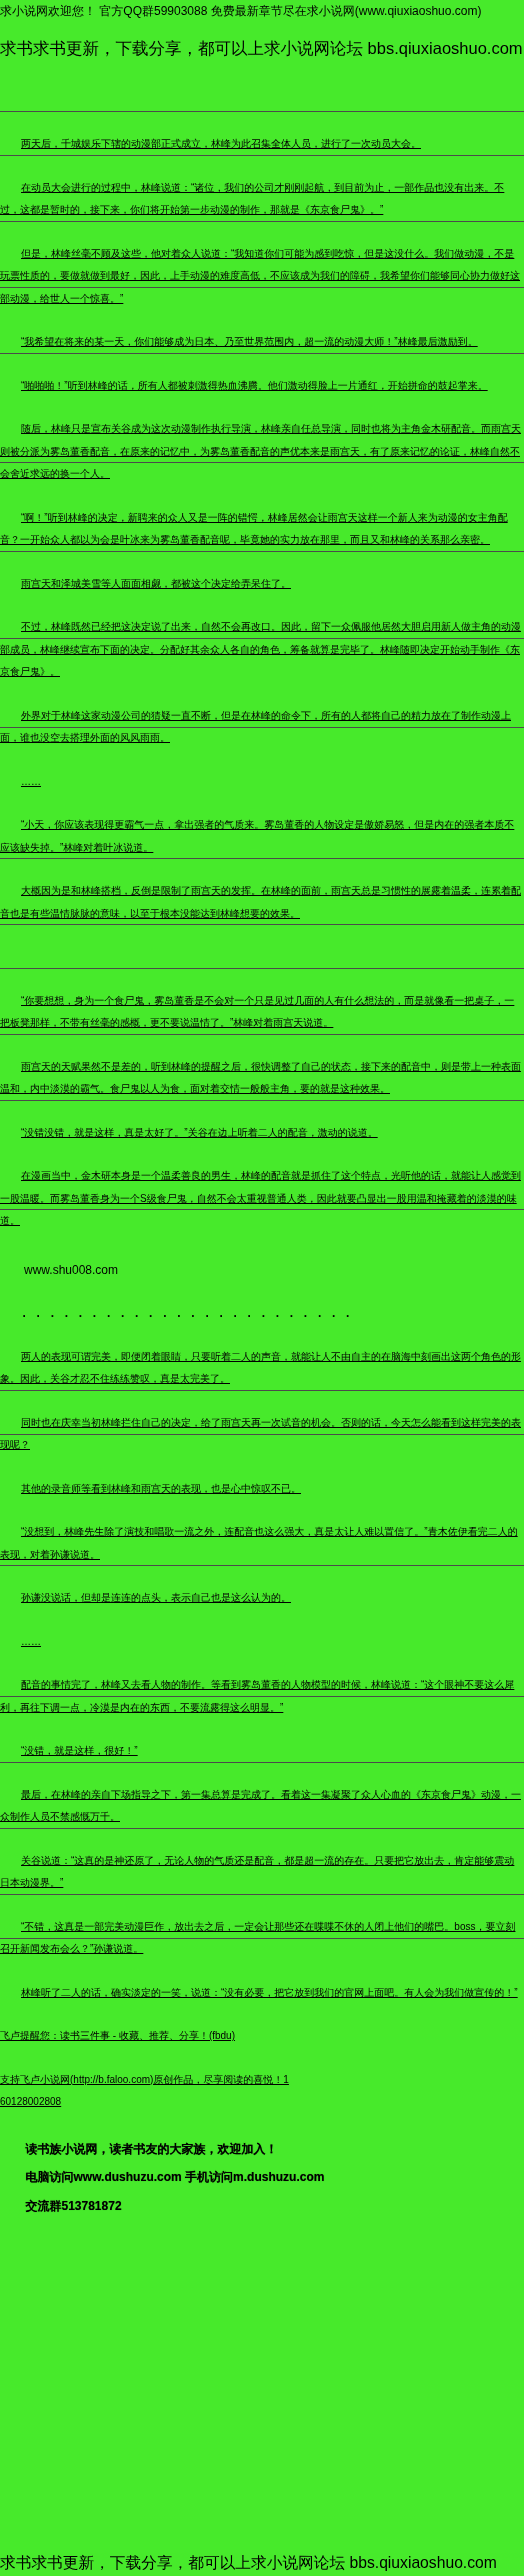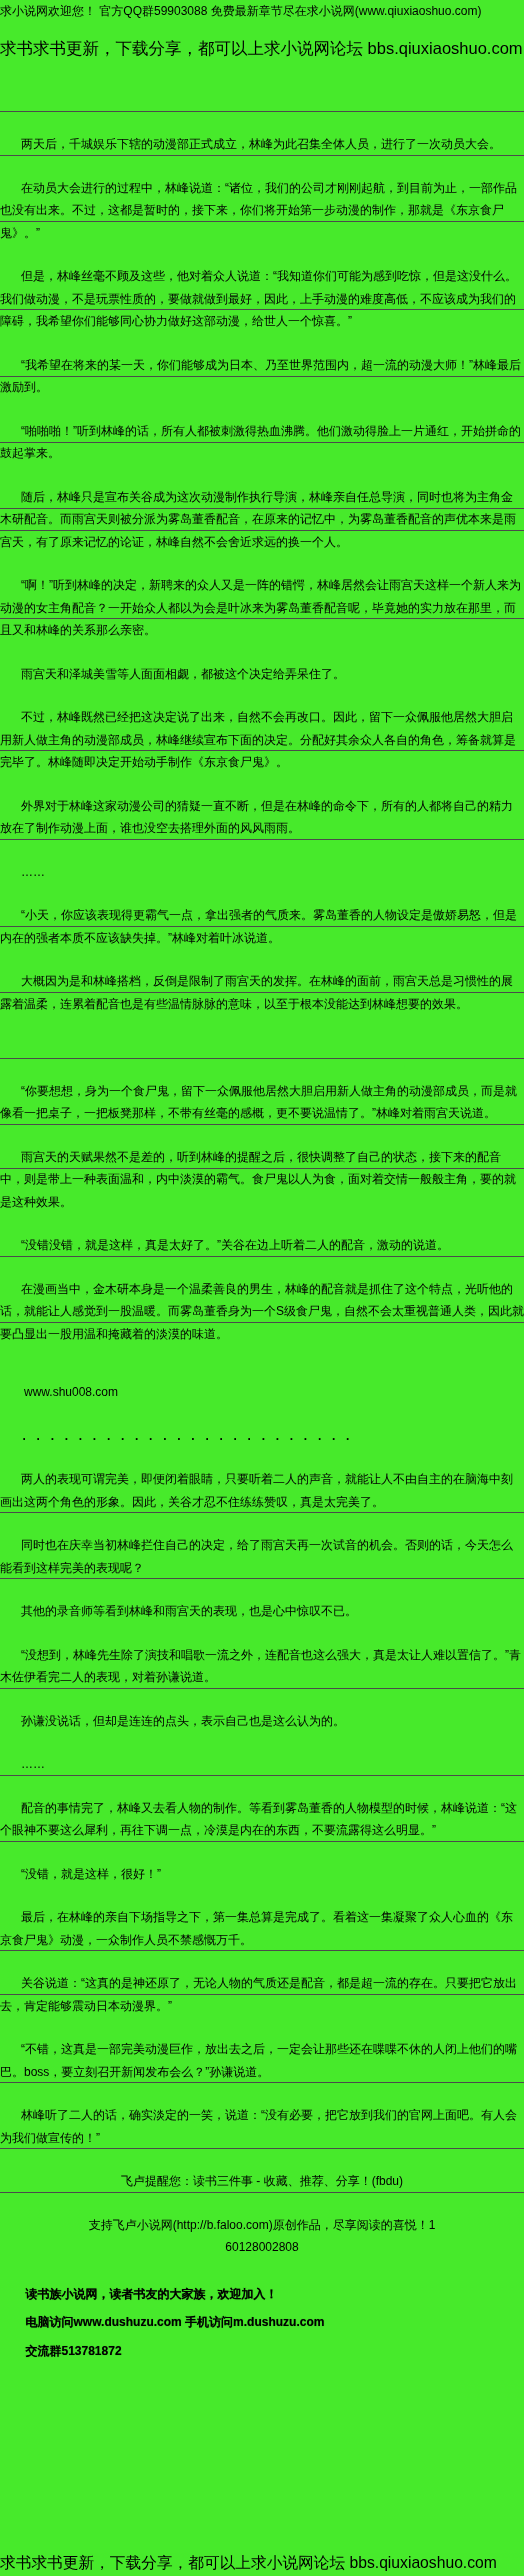--- a/index.html
+++ b/index.html
@@ -25,30 +25,31 @@
     white-space:nowrap;
   }
   .ruled-blank {
     margin-top:21px;
     height:22.5px;
     border-bottom:0.7px solid #4B4B4B;
   }
   .ruled-blank.first { margin-top:30px; }
   .body-par {
     margin-top:21px;
-    font-size:12px;
+    font-size:10px;
     line-height:22.5px;
     text-indent:21px;
     word-break:break-all;
     background-image:repeating-linear-gradient(to bottom,
       transparent 0, transparent 22px, #4B4B4B 22px, #4B4B4B 22.5px);
+    text-decoration:underline;
   }
-  .no-indent { text-indent:0;text-align:center; }
+  .no-indent { text-indent:0; }
   .www-row {
-    margin-top:36px;
+    margin-top:26px;
     padding-left:24px;
     font-size:12px;
     line-height:22.5px;
   }
   .dots-row {
     margin-top:21px;
     padding-left:22.5px;
     font-size:12px;
     font-weight:bold;
     letter-spacing:3.7px;
@@ -92,21 +93,21 @@
   <p class="body-par">“啊！”听到林峰的决定，新聘来的众人又是一阵的错愕，林峰居然会让雨宫天这样一个新人来为动漫的女主角配音？一开始众人都以为会是叶冰来为雾岛董香配音呢，毕竟她的实力放在那里，而且又和林峰的关系那么亲密。</p>
   <p class="body-par">雨宫天和泽城美雪等人面面相觑，都被这个决定给弄呆住了。</p>
   <p class="body-par">不过，林峰既然已经把这决定说了出来，自然不会再改口。因此，留下一众佩服他居然大胆启用新人做主角的动漫部成员，林峰继续宣布下面的决定。分配好其余众人各自的角色，筹备就算是完毕了。林峰随即决定开始动手制作《东京食尸鬼》。</p>
   <p class="body-par">外界对于林峰这家动漫公司的猜疑一直不断，但是在林峰的命令下，所有的人都将自己的精力放在了制作动漫上面，谁也没空去搭理外面的风风雨雨。</p>
   <p class="body-par">……</p>
   <p class="body-par">“小天，你应该表现得更霸气一点，拿出强者的气质来。雾岛董香的人物设定是傲娇易怒，但是内在的强者本质不应该缺失掉。”林峰对着叶冰说道。</p>
   <p class="body-par">大概因为是和林峰搭档，反倒是限制了雨宫天的发挥。在林峰的面前，雨宫天总是习惯性的展露着温柔，连累着配音也是有些温情脉脉的意味，以至于根本没能达到林峰想要的效果。</p>
 
   <div class="ruled-blank"></div>
 
-  <p class="body-par">“你要想想，身为一个食尸鬼，留下一众佩服他居然大胆启用新人做主角的动漫部成员，而是就像看一把桌子，一把板凳那样，不带有丝毫的感概，更不要说温情了。”林峰对着雨宫天说道。</p>
+  <p class="body-par">“你要想想，身为一个食尸鬼，雾岛董香是不会对一个只是见过几面的人有什么想法的，而是就像看一把桌子，一把板凳那样，不带有丝毫的感概，更不要说温情了。”林峰对着雨宫天说道。</p>
   <p class="body-par">雨宫天的天赋果然不是差的，听到林峰的提醒之后，很快调整了自己的状态，接下来的配音中，则是带上一种表面温和，内中淡漠的霸气。食尸鬼以人为食，面对着交情一般般主角，要的就是这种效果。</p>
   <p class="body-par">“没错没错，就是这样，真是太好了。”关谷在边上听着二人的配音，激动的说道。</p>
   <p class="body-par">在漫画当中，金木研本身是一个温柔善良的男生，林峰的配音就是抓住了这个特点，光听他的话，就能让人感觉到一股温暖。而雾岛董香身为一个S级食尸鬼，自然不会太重视普通人类，因此就要凸显出一股用温和掩藏着的淡漠的味道。</p>
 
   <div class="www-row">www.shu008.com</div>
   <div class="dots-row">. . . . . . . . . . . . . . . . . . . . . . . .</div>
 
   <p class="body-par">两人的表现可谓完美，即便闭着眼睛，只要听着二人的声音，就能让人不由自主的在脑海中刻画出这两个角色的形象。因此，关谷才忍不住练练赞叹，真是太完美了。</p>
   <p class="body-par">同时也在庆幸当初林峰拦住自己的决定，给了雨宫天再一次试音的机会。否则的话，今天怎么能看到这样完美的表现呢？</p>
   <p class="body-par">其他的录音师等看到林峰和雨宫天的表现，也是心中惊叹不已。</p>

